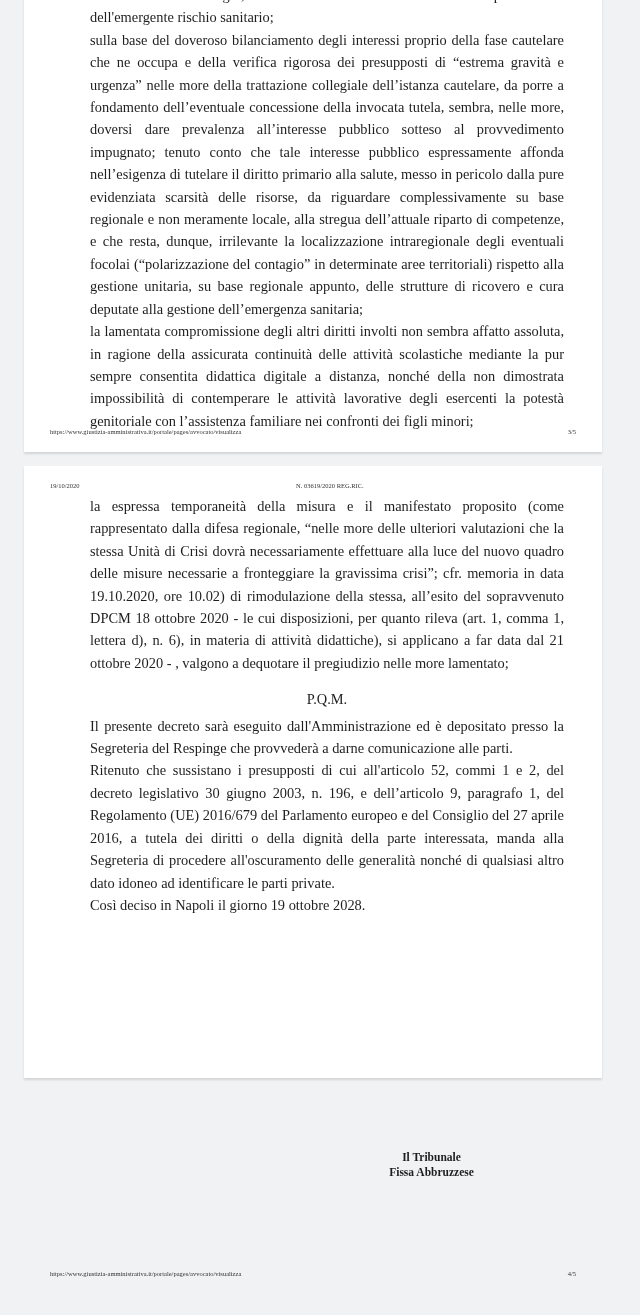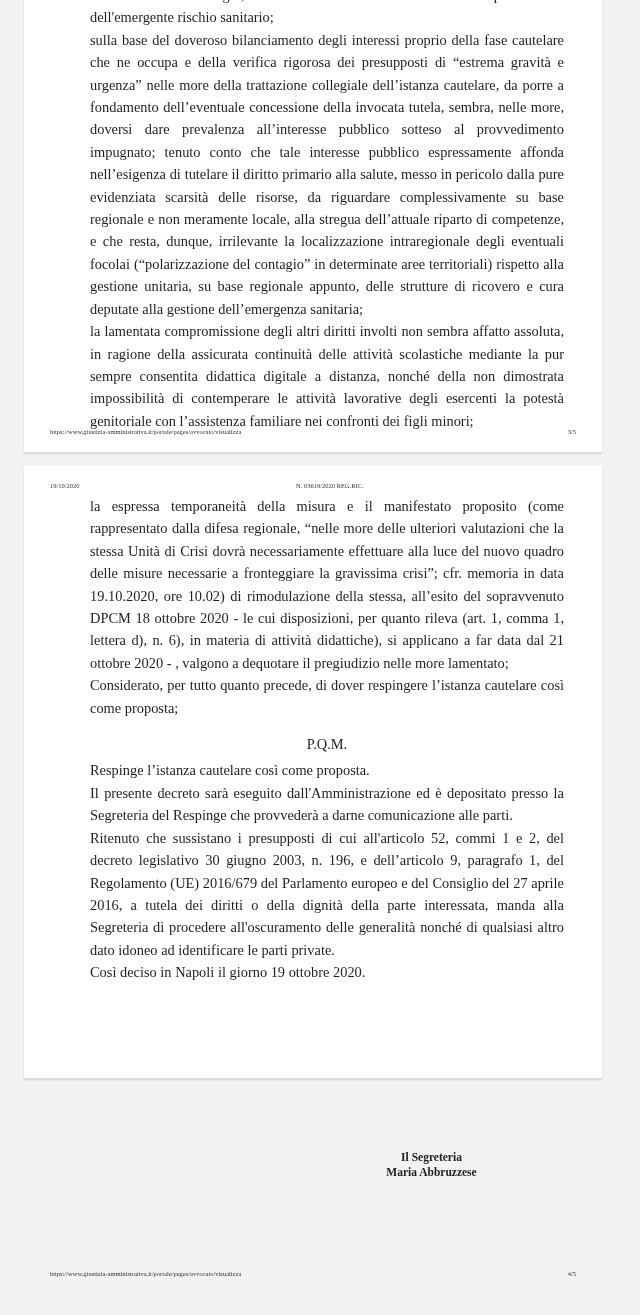--- a/index.html
+++ b/index.html
@@ -60,28 +60,26 @@
   </div>
 </div>
 
 <div class="page" id="page4">
   <div class="header">
     <span class="date">19/10/2020</span>
     <span class="regric">N. 03619/2020 REG.RIC.</span>
   </div>
   <div class="body-text">
     <p>la espressa temporaneità della misura e il manifestato proposito (come rappresentato dalla difesa regionale, “nelle more delle ulteriori valutazioni che la stessa Unità di Crisi dovrà necessariamente effettuare alla luce del nuovo quadro delle misure necessarie a fronteggiare la gravissima crisi”; cfr. memoria in data 19.10.2020, ore 10.02) di rimodulazione della stessa, all’esito del sopravvenuto DPCM 18 ottobre 2020 - le cui disposizioni, per quanto rileva (art. 1, comma 1, lettera d), n. 6), in materia di attività didattiche), si applicano a far data dal 21 ottobre 2020 - , valgono a dequotare il pregiudizio nelle more lamentato;</p>
-    <p>Considerato, per tutto quanto precede, di dover respingere l’istanza cautelare così come proposta;</p>
     <p class="pqm">P.Q.M.</p>
-    <p>Respinge l’istanza cautelare così come proposta.</p>
     <p>Il presente decreto sarà eseguito dall'Amministrazione ed è depositato presso la Segreteria del Respinge che provvederà a darne comunicazione alle parti.</p>
     <p>Ritenuto che sussistano i presupposti di cui all'articolo 52, commi 1 e 2, del decreto legislativo 30 giugno 2003, n. 196, e dell’articolo 9, paragrafo 1, del Regolamento (UE) 2016/679 del Parlamento europeo e del Consiglio del 27 aprile 2016, a tutela dei diritti o della dignità della parte interessata, manda alla Segreteria di procedere all'oscuramento delle generalità nonché di qualsiasi altro dato idoneo ad identificare le parti private.</p>
-    <p>Così deciso in Napoli il giorno 19 ottobre 2020.</p>
+    <p>Così deciso in Napoli il giorno 19 ottobre 2028.</p>
   </div>
   <div class="sign">
-    <div>Il Segreteria</div>
-    <div>Maria Abbruzzese</div>
+    <div>Il Tribunale</div>
+    <div>Fissa Abbruzzese</div>
   </div>
   <div class="footer">
     <span>https://www.giustizia-amministrativa.it/portale/pages/avvocato/visualizza</span>
     <span>4/5</span>
   </div>
 </div>
 
 </body></html>

